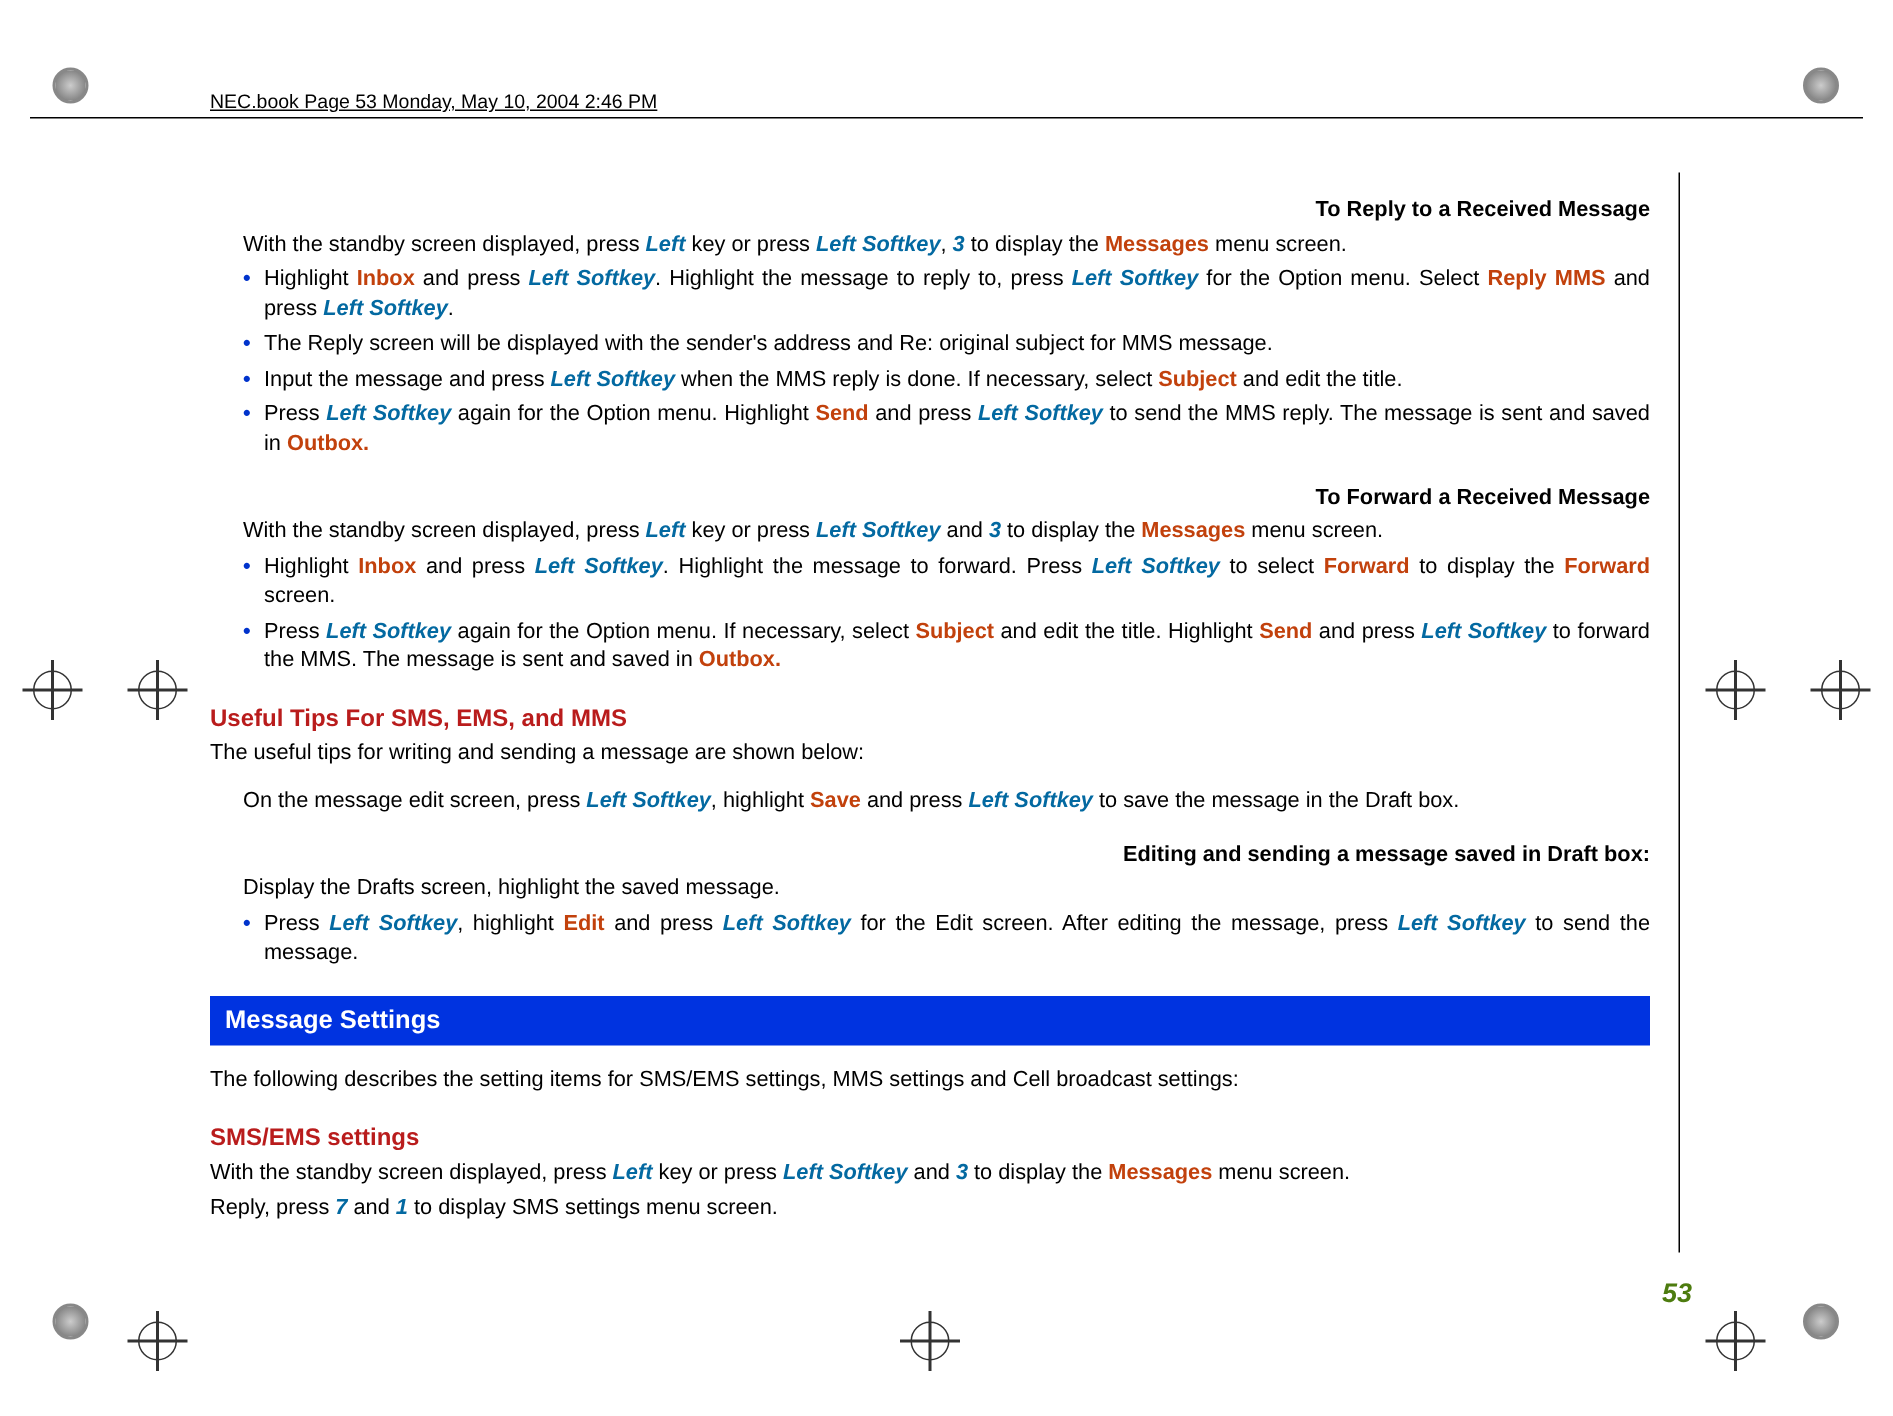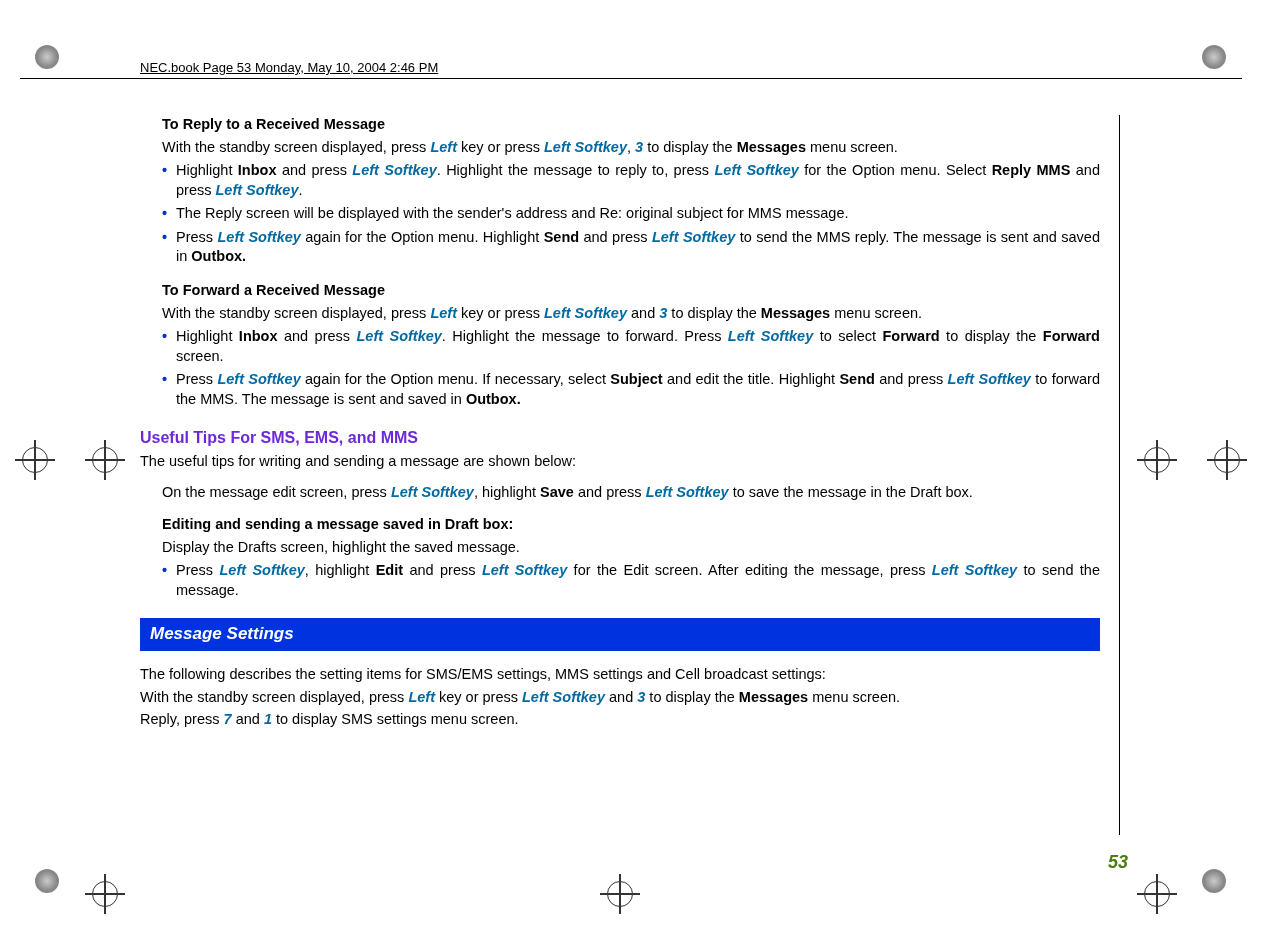--- a/index.html
+++ b/index.html
@@ -75,52 +75,52 @@
     right: 0;
     width: 1px;
     background: #000;
     height: 720px;
   }
   .content-body {
     padding-right: 20px;
   }
   .sub-head-bold {
     font-weight: bold;
-    margin-top: 0;
+    margin-top: 16px;
+    text-align: right;
   }
   .indent-block { margin-left: 22px; }
   .bullet-list { list-style: none; margin-left: 22px; }
   .bullet-list li {
     position: relative;
     padding-left: 14px;
     margin-top: 4px;
     text-align: justify;
   }
   .bullet-list li::before {
     content: "•";
     color: #0033cc;
     position: absolute;
     left: 0;
     font-weight: bold;
   }
   .k-blue { color: #0369a1; font-weight: bold; font-style: italic; }
-  .k-gray { color: #000000; font-weight: bold; }
+  .k-gray { color: #c2410c; font-weight: bold; }
   .section-blue {
-    color: #6d28d9;
+    color: #b91c1c;
     font-weight: bold;
     font-size: 16px;
     margin-top: 18px;
     font-family: Verdana, Arial, sans-serif;
   }
   .para { margin-top: 3px; text-align: justify; }
   .big-banner {
     background: #0033e0;
     color: #fff;
     font-weight: bold;
-    font-style: italic;
     font-size: 17px;
     padding: 5px 10px;
     margin-top: 18px;
     font-family: Verdana, Arial, sans-serif;
   }
   .page-num {
     position: absolute;
     right: -8px;
     top: 735px;
     color: #4d7c0f;
@@ -193,20 +193,23 @@
       <div class="para">
         <span>With the standby screen displayed, press </span><span class="k-blue">Left</span><span> key or press </span><span class="k-blue">Left Softkey</span><span>, </span><span class="k-blue">3</span><span> to display the </span><span class="k-gray">Messages</span><span> menu screen.</span>
       </div>
     </div>
     <ul class="bullet-list">
       <li>
         <span>Highlight </span><span class="k-gray">Inbox</span><span> and press </span><span class="k-blue">Left Softkey</span><span>. Highlight the message to reply to, press </span><span class="k-blue">Left Softkey</span><span> for the Option menu. Select </span><span class="k-gray">Reply MMS</span><span> and press </span><span class="k-blue">Left Softkey</span><span>.</span>
       </li>
       <li>The Reply screen will be displayed with the sender's address and Re: original subject for MMS message.</li>
       <li>
+        <span>Input the message and press </span><span class="k-blue">Left Softkey</span><span> when the MMS reply is done. If necessary, select </span><span class="k-gray">Subject</span><span> and edit the title.</span>
+      </li>
+      <li>
         <span>Press </span><span class="k-blue">Left Softkey</span><span> again for the Option menu. Highlight </span><span class="k-gray">Send</span><span> and press </span><span class="k-blue">Left Softkey</span><span> to send the MMS reply. The message is sent and saved in </span><span class="k-gray">Outbox.</span>
       </li>
     </ul>
 
     <div class="indent-block" style="margin-top:14px;">
       <div class="sub-head-bold">To Forward a Received Message</div>
       <div class="para">
         <span>With the standby screen displayed, press </span><span class="k-blue">Left</span><span> key or press </span><span class="k-blue">Left Softkey</span><span> and </span><span class="k-blue">3</span><span> to display the </span><span class="k-gray">Messages</span><span> menu screen.</span>
       </div>
     </div>
@@ -234,20 +237,21 @@
     </div>
     <ul class="bullet-list">
       <li>
         <span>Press </span><span class="k-blue">Left Softkey</span><span>, highlight </span><span class="k-gray">Edit</span><span> and press </span><span class="k-blue">Left Softkey</span><span> for the Edit screen. After editing the message, press </span><span class="k-blue">Left Softkey</span><span> to send the message.</span>
       </li>
     </ul>
 
     <div class="big-banner">Message Settings</div>
     <div class="para" style="margin-top:14px;">The following describes the setting items for SMS/EMS settings, MMS settings and Cell broadcast settings:</div>
 
+    <div class="section-blue">SMS/EMS settings</div>
     <div class="para">
       <span>With the standby screen displayed, press </span><span class="k-blue">Left</span><span> key or press </span><span class="k-blue">Left Softkey</span><span> and </span><span class="k-blue">3</span><span> to display the </span><span class="k-gray">Messages</span><span> menu screen.</span>
     </div>
     <div class="para">
       <span>Reply, press </span><span class="k-blue">7</span><span> and </span><span class="k-blue">1</span><span> to display SMS settings menu screen.</span>
     </div>
 
 
   </div>
   <div class="page-num">53</div>

